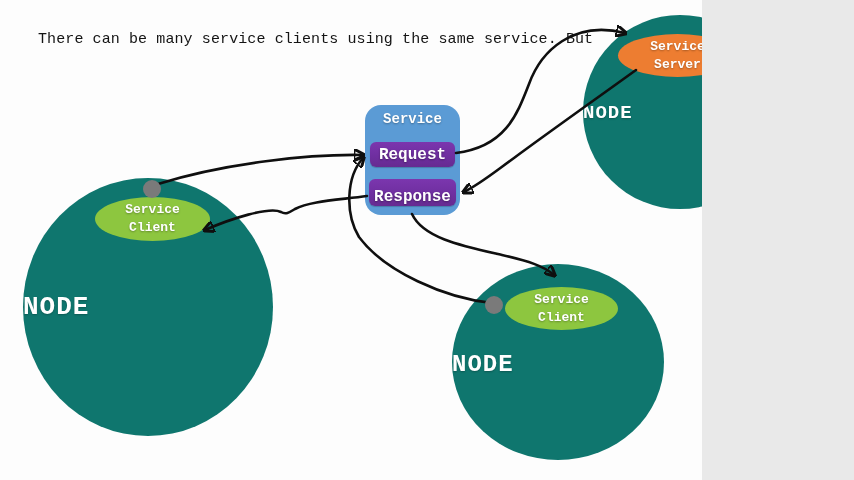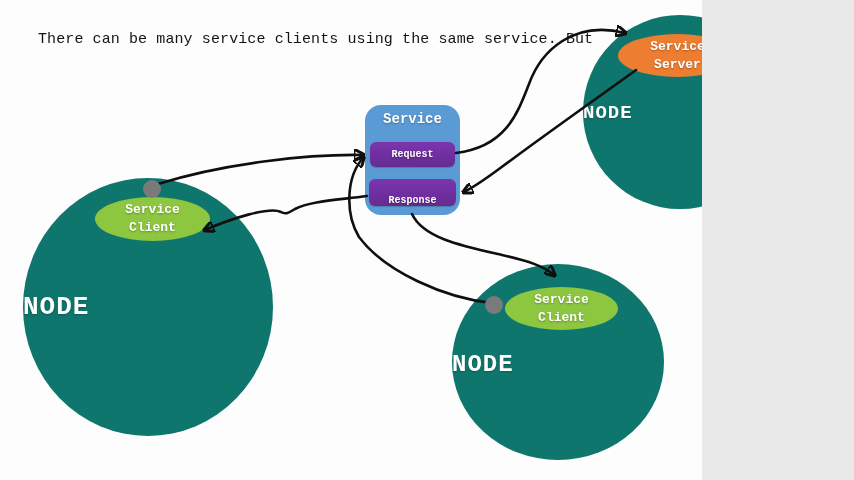--- a/index.html
+++ b/index.html
@@ -43,21 +43,21 @@
   }
   .service-title{
     position:absolute;left:365px;top:111px;width:95px;text-align:center;
     color:#fff;font-weight:bold;font-size:14px;
     text-shadow:0 1px 2px rgba(0,0,0,.3);
   }
   .msg-box{
     position:absolute;border-radius:6px;
     background:linear-gradient(180deg,#7B36AE 0%,#6F2FA0 55%,#662B91 100%);
     display:flex;align-items:center;justify-content:center;
-    color:#fff;font-weight:bold;font-size:10px;
+    color:#fff;font-weight:bold;font-size:16px;
     text-shadow:0 1px 2px rgba(0,0,0,.35);
     box-shadow:0 1px 1px rgba(0,0,0,.2);
   }
   .request-box{left:370px;top:142px;width:85px;height:25px;}
   .response-box{left:369px;top:179px;width:87px;height:27px;align-items:flex-end;}
   .arrows{position:absolute;left:0;top:0;width:854px;height:480px;pointer-events:none;}
   .arrows path{fill:none;stroke:#0f0f0f;stroke-width:2.6;stroke-linecap:round;}
 </style>
 </head>
 <body>

